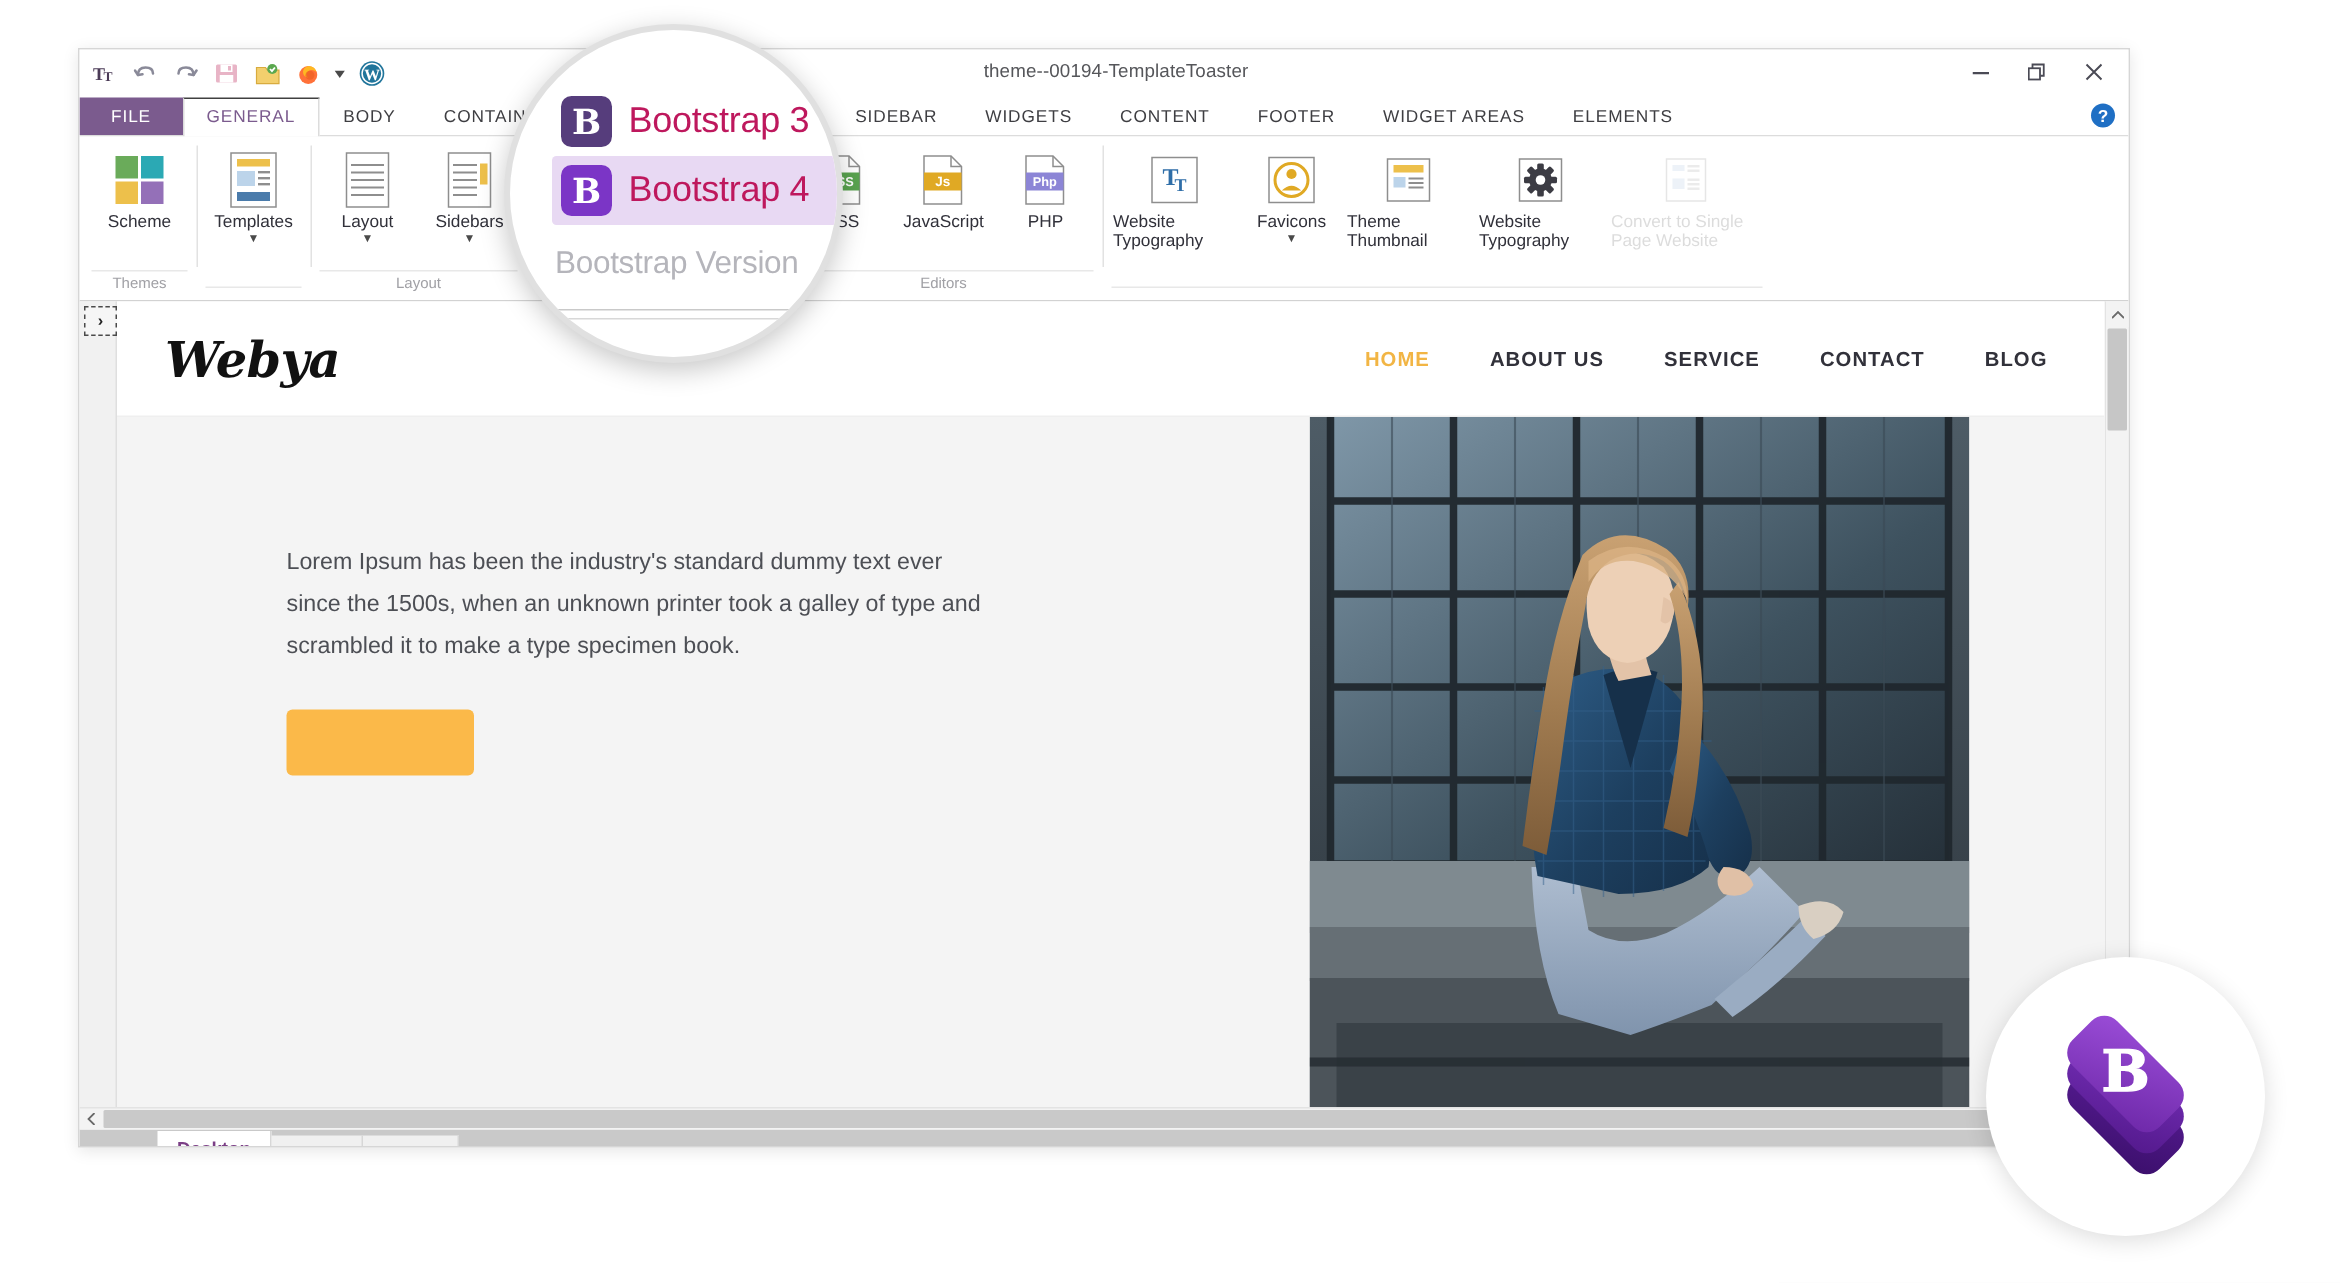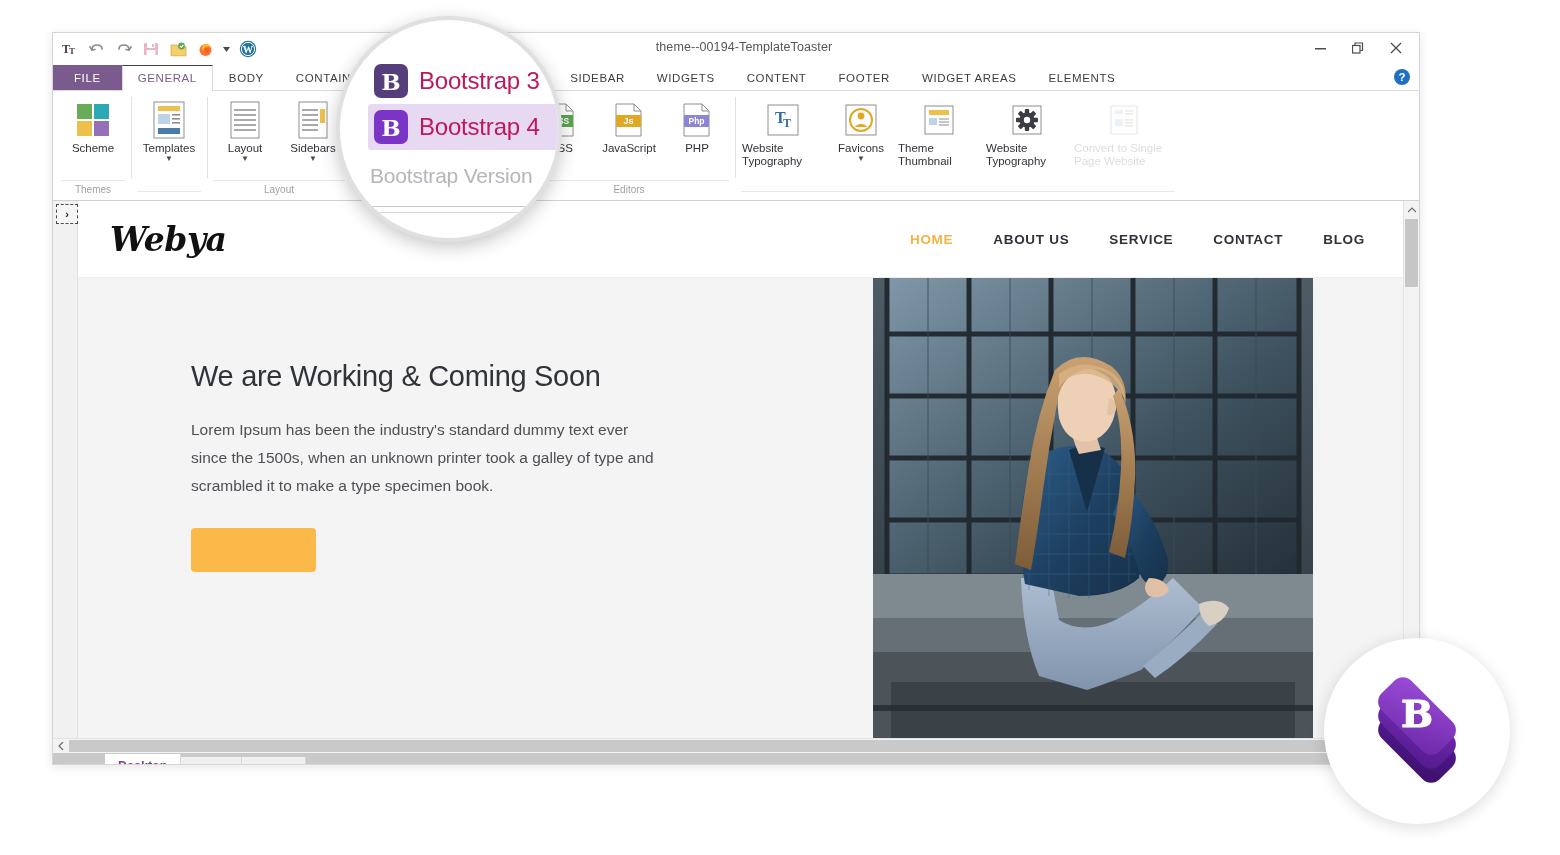--- a/index.html
+++ b/index.html
@@ -537,21 +537,20 @@
             <div class="navlink active">HOME</div>
             <div class="navlink">ABOUT US</div>
             <div class="navlink">SERVICE</div>
             <div class="navlink">CONTACT</div>
             <div class="navlink">BLOG</div>
           </div>
         </div>
 
         <div class="hero">
           <div class="hero-left">
-            <div class="hero-h2">We are Working &amp; Coming Soon</div>
             <div class="hero-p">Lorem Ipsum has been the industry's standard dummy text ever since the 1500s, when an unknown printer took a galley of type and scrambled it to make a type specimen book.</div>
             <div class="hero-btn"></div>
           </div>
 
           <div class="hero-img">
             <svg width="440" height="460" viewBox="0 0 440 460" preserveAspectRatio="xMidYMin slice">
               <defs>
                 <linearGradient id="wall" x1="0" y1="0" x2="0" y2="1">
                   <stop offset="0%" stop-color="#4e5c66"></stop>
                     <stop offset="100%" stop-color="#2c343b"></stop>

